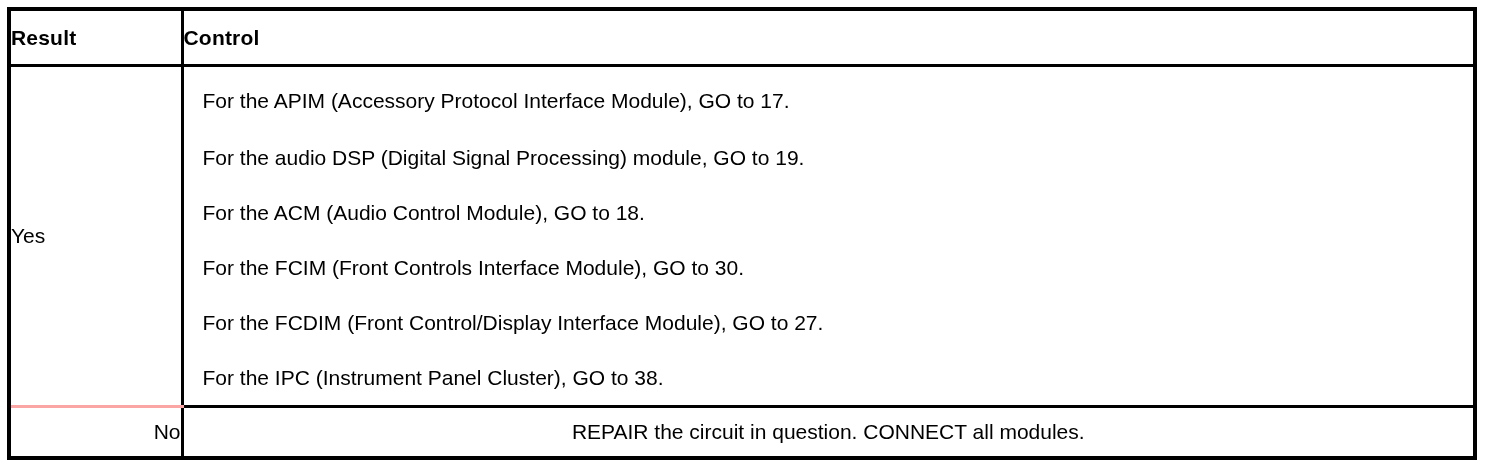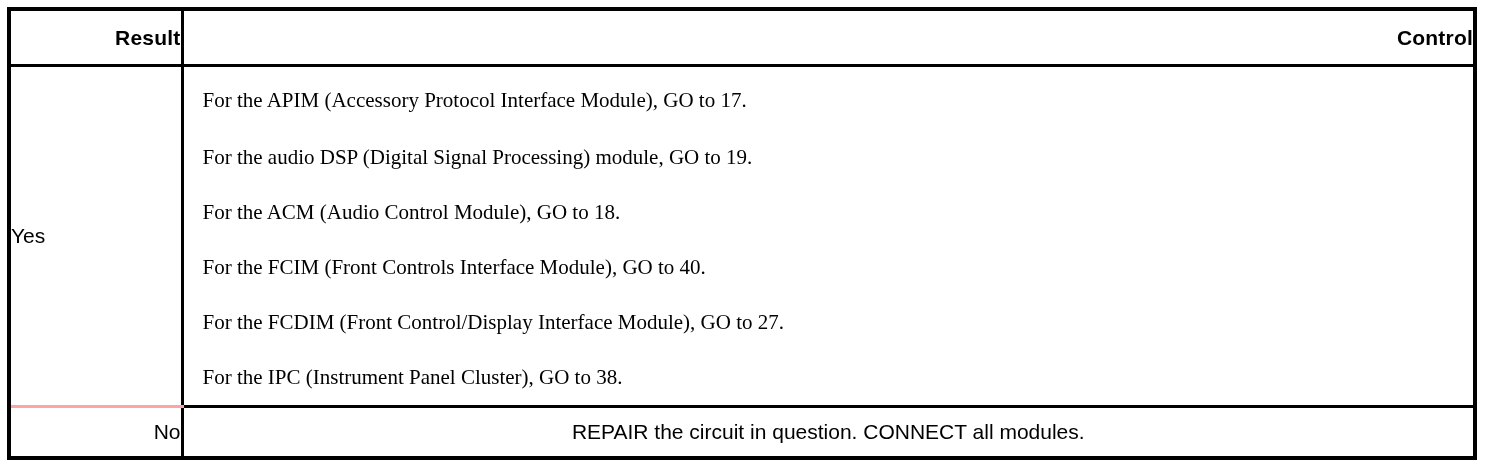--- a/index.html
+++ b/index.html
@@ -46,21 +46,21 @@
     vertical-align: middle;
     padding: 0;
     margin: 0;
     background: #ffffff;
   }
 
   
   .hdr-cell {
     height: 56px;
     border-bottom: 3px solid #000000;
-    text-align: right;
+    text-align: left;
     font-weight: bold;
     font-size: 21px;
     letter-spacing: 0.2px;
     line-height: 1;
   }
   .hdr-cell.result-hdr {
     border-right: 3px solid #000000;
   }
 
   
@@ -77,21 +77,20 @@
     border-bottom: 3px solid #000000;
     text-align: left;
     vertical-align: top;
     padding: 0;
   }
 
   .action-list {
     list-style: none;
     margin: 0;
     padding: 0;
-    font-family: Liberation Serif, serif;
   }
   .action-list li {
     font-size: 21px;
     line-height: 1;
     padding-left: 19px;
     height: 55px;
     display: flex;
     align-items: center;
   }
   .action-list li:first-child { padding-top: 4px; height: 59px; }
@@ -135,21 +134,21 @@
 
     <tbody>
 
       <tr>
         <td class="yes-result">Yes</td>
         <td class="yes-action">
           <ul class="action-list">
             <li>For the APIM (Accessory Protocol Interface Module), GO to 17.</li>
             <li>For the audio DSP (Digital Signal Processing) module, GO to 19.</li>
             <li>For the ACM (Audio Control Module), GO to 18.</li>
-            <li>For the FCIM (Front Controls Interface Module), GO to 40.</li>
+            <li>For the FCIM (Front Controls Interface Module), GO to 30.</li>
             <li>For the FCDIM (Front Control/Display Interface Module), GO to 27.</li>
             <li>For the IPC (Instrument Panel Cluster), GO to 38.</li>
           </ul>
         </td>
       </tr>
 
       <tr>
         <td class="no-result">No</td>
         <td class="no-action">REPAIR the circuit in question. CONNECT all modules.</td>
       </tr>

